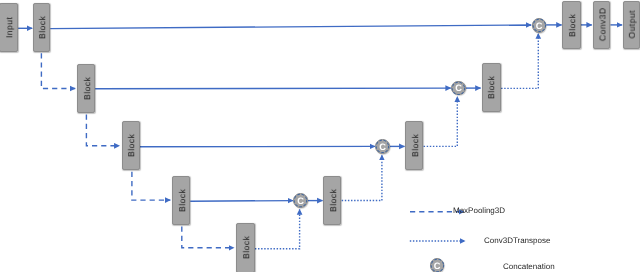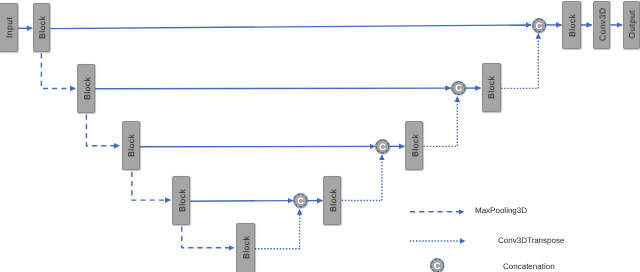--- a/index.html
+++ b/index.html
@@ -180,22 +180,22 @@
       <div class="concat-node" style="left: 293.05px; top: 193.15px; width: 14.9px; height: 14.9px;">
         <span class="ring">
           <svg viewBox="0 0 14.9 14.9">
             <circle cx="7.45" cy="7.45" r="7.2" fill="none" stroke="#40669E" stroke-width="1.15" stroke-dasharray="3.016 2.011" transform="rotate(-6 7.45 7.45)"></circle>
           </svg>
         </span>
         <span class="concat-letter">C</span>
       </div>
     </div>
   <div id="legend">
-      <div class="legend-text" style="left: 475px; top: 207.3px;">MaxPooling3D</div>
-      <div class="legend-text" style="left: 498px; top: 236.5px;">Conv3DTranspose</div>
+      <div class="legend-text" style="left: 453px; top: 207.3px;">MaxPooling3D</div>
+      <div class="legend-text" style="left: 484px; top: 236.5px;">Conv3DTranspose</div>
       <div class="concat-node" style="left: 429.55px; top: 258.15px; width: 14.9px; height: 14.9px;">
         <span class="ring">
           <svg viewBox="0 0 14.9 14.9">
             <circle cx="7.45" cy="7.45" r="7.2" fill="none" stroke="#40669E" stroke-width="1.15" stroke-dasharray="3.016 2.011" transform="rotate(-6 7.45 7.45)"></circle>
           </svg>
         </span>
         <span class="concat-letter">C</span>
       </div>
       <div class="legend-text" style="left: 503px; top: 263.1px;">Concatenation</div>
     </div>

